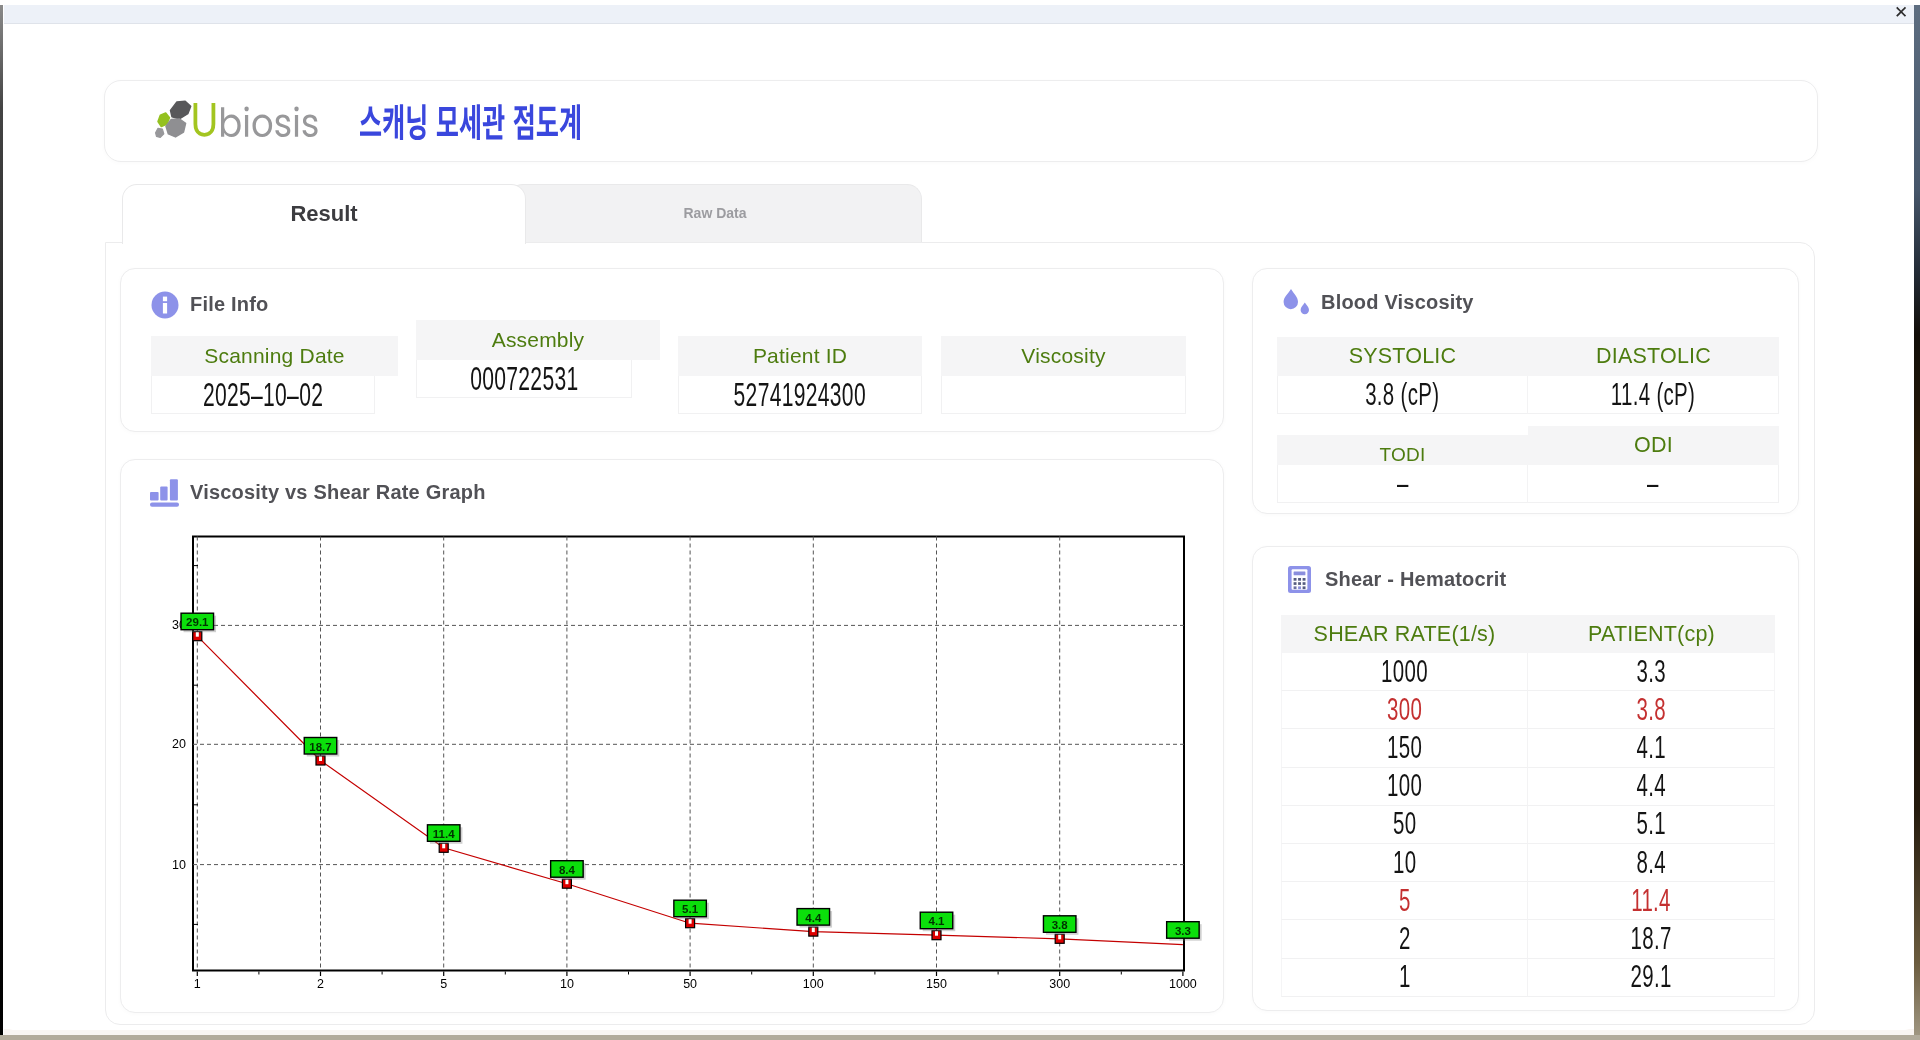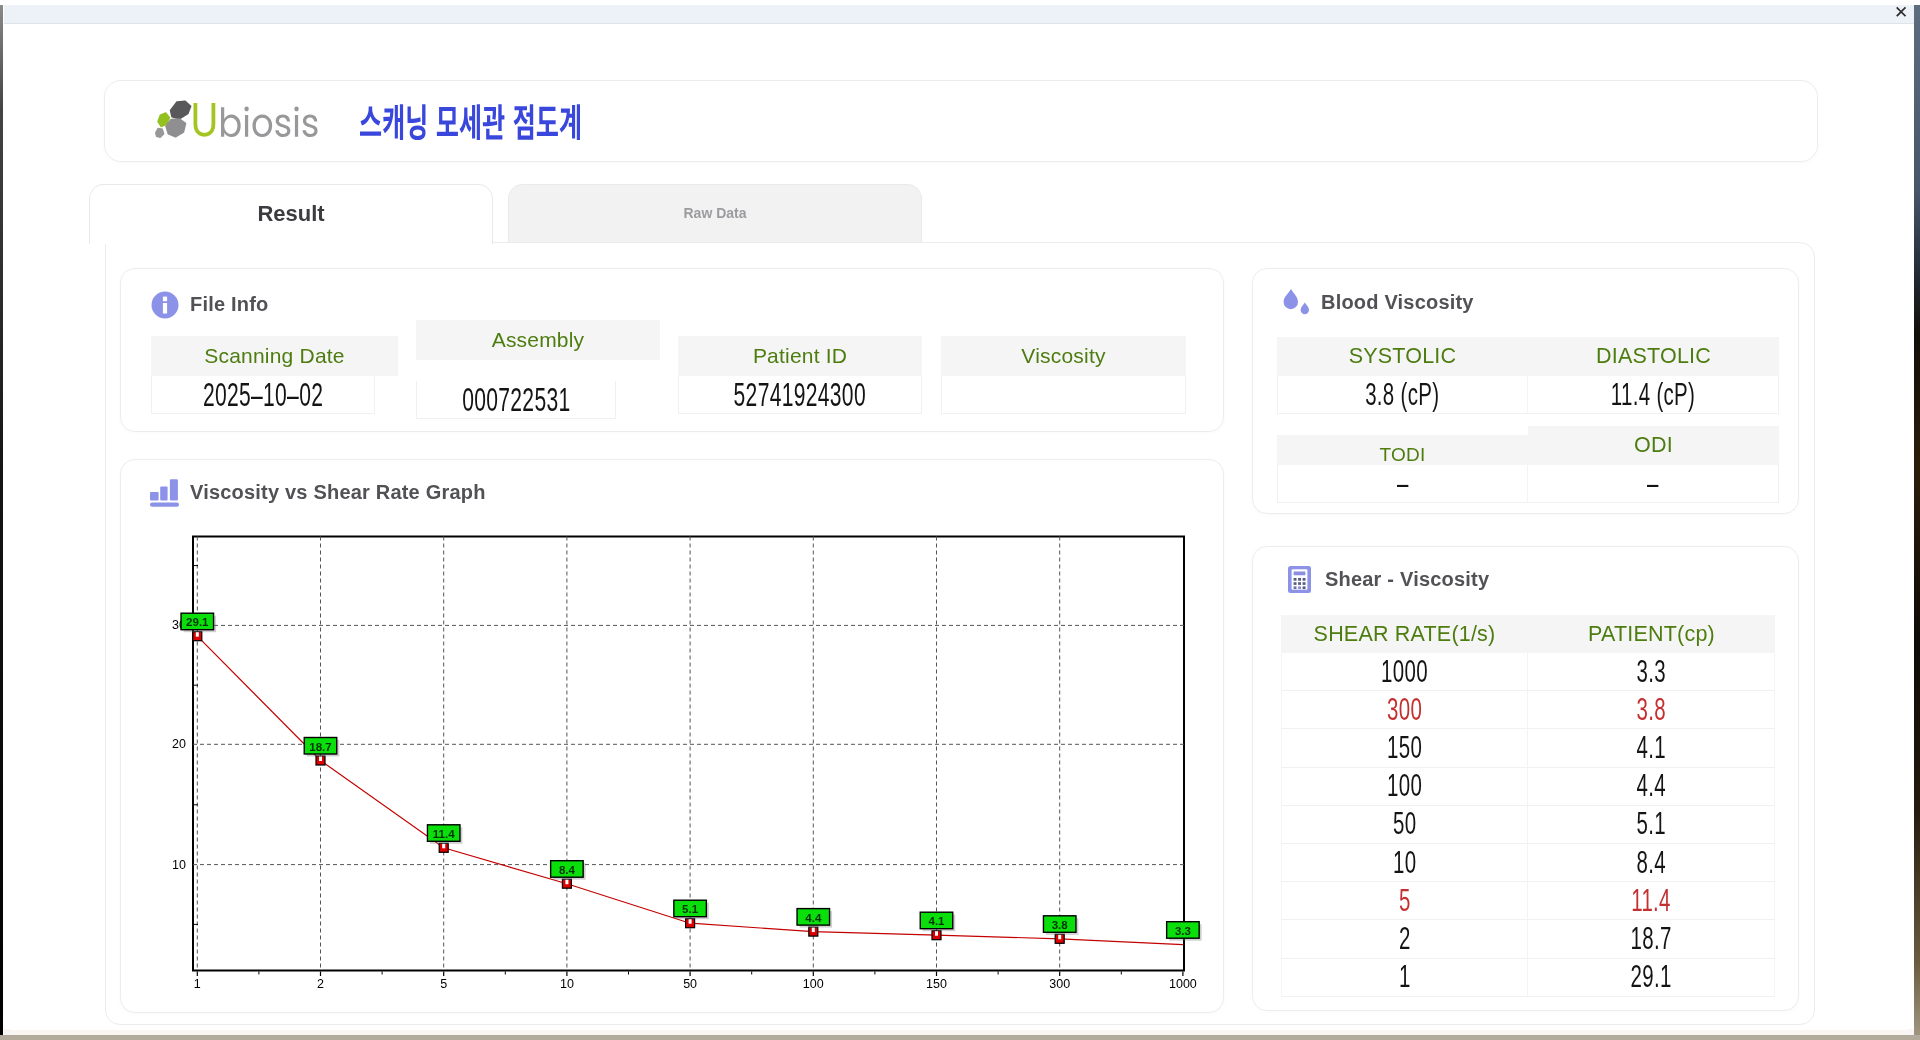--- a/index.html
+++ b/index.html
@@ -30,37 +30,37 @@
 <polygon points="170.5,110.4 176.9,101.9 185.2,101.2 190.7,106.2 187.8,113.7 179.3,118.9 172,116.8" fill="#58585a" stroke="#58585a" stroke-width="1.5" stroke-linejoin="round"></polygon>
 <polygon points="158,121.5 160.3,115.2 165.7,113.0 169.5,117.7 167,124.1 161.3,126.5" fill="#94c120" stroke="#94c120" stroke-width="1.5" stroke-linejoin="round"></polygon>
 <polygon points="166,126.3 171.2,119.4 179.3,118.9 185.6,123.4 183.5,132.1 175.5,136.9 168.4,133.9" fill="#8f8f92" stroke="#8f8f92" stroke-width="1.5" stroke-linejoin="round"></polygon>
 <polygon points="155.6,132.9 158,128.4 162.4,129.1 163.8,133.9 160.3,137.4 156.5,136.4" fill="#98989b" stroke="#98989b" stroke-width="1.2" stroke-linejoin="round"></polygon>
 <path transform="translate(190.39,136.37) scale(0.04152,0.04773)" d="M166 -697V-256Q166 -163 211.5 -118.0Q257 -73 338 -73Q418 -73 463.5 -118.0Q509 -163 509 -256V-697H600V-257Q600 -170 565.0 -110.5Q530 -51 470.5 -22.0Q411 7 337 7Q263 7 203.5 -22.0Q144 -51 109.5 -110.5Q75 -170 75 -257V-697Z" fill="#a3c520"></path>
 <path transform="translate(194.33,136.74) scale(0.03546,0.03987)" d="M1048 -557Q1122 -557 1181.0 -522.0Q1240 -487 1274.0 -423.5Q1308 -360 1308 -276Q1308 -193 1274.0 -128.0Q1240 -63 1180.5 -27.0Q1121 9 1048 9Q977 9 923.5 -22.0Q870 -53 843 -101V0H752V-740H843V-446Q871 -495 925.0 -526.0Q979 -557 1048 -557ZM1029 -478Q979 -478 936.5 -453.5Q894 -429 868.5 -382.5Q843 -336 843 -275Q843 -213 868.5 -166.5Q894 -120 936.5 -95.5Q979 -71 1029 -71Q1080 -71 1122.5 -95.5Q1165 -120 1190.0 -166.5Q1215 -213 1215 -276Q1215 -338 1190.0 -384.0Q1165 -430 1122.5 -454.0Q1080 -478 1029 -478Z M1413 -699Q1413 -725 1431.0 -743.0Q1449 -761 1475 -761Q1500 -761 1517.5 -743.0Q1535 -725 1535 -699Q1535 -673 1517.5 -655.0Q1500 -637 1475 -637Q1449 -637 1431.0 -655.0Q1413 -673 1413 -699ZM1519 -548V0H1428V-548Z M1640 -275Q1640 -359 1676.5 -423.5Q1713 -488 1776.0 -522.5Q1839 -557 1917 -557Q1995 -557 2058.0 -522.5Q2121 -488 2157.5 -424.0Q2194 -360 2194 -275Q2194 -190 2156.5 -125.5Q2119 -61 2055.0 -26.0Q1991 9 1913 9Q1836 9 1773.5 -26.0Q1711 -61 1675.5 -125.5Q1640 -190 1640 -275ZM2101 -275Q2101 -341 2075.0 -387.0Q2049 -433 2007.0 -455.5Q1965 -478 1916 -478Q1866 -478 1824.5 -455.5Q1783 -433 1758.0 -387.0Q1733 -341 1733 -275Q1733 -208 1757.5 -162.0Q1782 -116 1823.0 -93.5Q1864 -71 1913 -71Q1962 -71 2005.0 -94.0Q2048 -117 2074.5 -163.0Q2101 -209 2101 -275Z M2284 -161H2378Q2382 -120 2416.5 -94.0Q2451 -68 2507 -68Q2559 -68 2589.0 -91.0Q2619 -114 2619 -149Q2619 -185 2587.0 -202.5Q2555 -220 2488 -237Q2427 -253 2388.5 -269.5Q2350 -286 2322.5 -318.5Q2295 -351 2295 -404Q2295 -446 2320.0 -481.0Q2345 -516 2391.0 -536.5Q2437 -557 2496 -557Q2587 -557 2643.0 -511.0Q2699 -465 2703 -385H2612Q2609 -428 2577.5 -454.0Q2546 -480 2493 -480Q2444 -480 2415.0 -459.0Q2386 -438 2386 -404Q2386 -377 2403.5 -359.5Q2421 -342 2447.5 -331.5Q2474 -321 2521 -308Q2580 -292 2617.0 -276.5Q2654 -261 2680.5 -230.0Q2707 -199 2708 -149Q2708 -104 2683.0 -68.0Q2658 -32 2612.5 -11.5Q2567 9 2508 9Q2445 9 2395.0 -12.5Q2345 -34 2316.0 -72.5Q2287 -111 2284 -161Z M2821 -699Q2821 -725 2839.0 -743.0Q2857 -761 2883 -761Q2908 -761 2925.5 -743.0Q2943 -725 2943 -699Q2943 -673 2925.5 -655.0Q2908 -637 2883 -637Q2857 -637 2839.0 -655.0Q2821 -673 2821 -699ZM2927 -548V0H2836V-548Z M3052 -161H3146Q3150 -120 3184.5 -94.0Q3219 -68 3275 -68Q3327 -68 3357.0 -91.0Q3387 -114 3387 -149Q3387 -185 3355.0 -202.5Q3323 -220 3256 -237Q3195 -253 3156.5 -269.5Q3118 -286 3090.5 -318.5Q3063 -351 3063 -404Q3063 -446 3088.0 -481.0Q3113 -516 3159.0 -536.5Q3205 -557 3264 -557Q3355 -557 3411.0 -511.0Q3467 -465 3471 -385H3380Q3377 -428 3345.5 -454.0Q3314 -480 3261 -480Q3212 -480 3183.0 -459.0Q3154 -438 3154 -404Q3154 -377 3171.5 -359.5Q3189 -342 3215.5 -331.5Q3242 -321 3289 -308Q3348 -292 3385.0 -276.5Q3422 -261 3448.5 -230.0Q3475 -199 3476 -149Q3476 -104 3451.0 -68.0Q3426 -32 3380.5 -11.5Q3335 9 3276 9Q3213 9 3163.0 -12.5Q3113 -34 3084.0 -72.5Q3055 -111 3052 -161Z" fill="#98989a"></path>
 <path transform="translate(358.97,136.6) scale(0.02512,0.0385)" d="M384.617919921875 -784.00146484375H500.201171875V-717.461669921875Q500.201171875 -657.12158203125 483.6114501953125 -600.601318359375Q467.021728515625 -544.0810546875 434.761962890625 -494.1107177734375Q402.502197265625 -444.140380859375 356.002197265625 -403.6700439453125Q309.502197265625 -363.19970703125 249.5716552734375 -334.2894287109375Q189.64111328125 -305.379150390625 117.759765625 -291.259033203125L60.978271484375 -401.942138671875Q123.3994140625 -413.062255859375 174.69970703125 -435.5723876953125Q226.0 -458.08251953125 265.1497802734375 -490.0325927734375Q304.299560546875 -521.982666015625 330.9891357421875 -559.3126220703125Q357.6787109375 -596.642578125 371.1483154296875 -637.2923583984375Q384.617919921875 -677.942138671875 384.617919921875 -717.461669921875ZM411.23876953125 -784.00146484375H526.60205078125V-717.461669921875Q526.60205078125 -677.162109375 540.0716552734375 -636.2322998046875Q553.541259765625 -595.302490234375 580.060791015625 -557.862548828125Q606.580322265625 -520.422607421875 645.7301025390625 -489.2525634765625Q684.8798828125 -458.08251953125 736.18017578125 -435.46240234375Q787.48046875 -412.84228515625 850.681640625 -401.942138671875L793.68017578125 -291.259033203125Q721.798828125 -305.379150390625 661.978271484375 -334.2894287109375Q602.15771484375 -363.19970703125 555.65771484375 -403.280029296875Q509.15771484375 -443.3603515625 476.7879638671875 -493.3306884765625Q444.418212890625 -543.301025390625 427.8284912109375 -599.9312744140625Q411.23876953125 -656.5615234375 411.23876953125 -717.461669921875ZM41.059326171875 -132.781494140625H879.500732421875V-24.218505859375H41.059326171875Z M1629.837890625 -837.060791015625H1756.44140625V88.8408203125H1629.837890625ZM1509.43994140625 -484.581787109375H1662.87841796875V-377.578857421875H1509.43994140625ZM1247.876953125 -730.180908203125H1373.140380859375Q1373.140380859375 -630.56005859375 1358.200439453125 -540.5296630859375Q1343.260498046875 -450.499267578125 1306.2105712890625 -370.09912109375Q1269.16064453125 -289.698974609375 1202.440673828125 -219.35888671875Q1135.720703125 -149.018798828125 1032.16064453125 -88.778564453125L958.898681640625 -182.0810546875Q1044.75830078125 -232.0810546875 1100.677978515625 -287.8907470703125Q1156.59765625 -343.700439453125 1188.857421875 -408.0101318359375Q1221.1171875 -472.31982421875 1234.4970703125 -546.3697509765625Q1247.876953125 -620.419677734375 1247.876953125 -706.1201171875ZM1013.95947265625 -730.180908203125H1289.937744140625V-623.738037109375H1013.95947265625ZM1425.257568359375 -817.740966796875H1549.52099609375V48.421142578125H1425.257568359375ZM1249.27783203125 -521.720703125V-423.177978515625L980.95947265625 -394.51806640625L965.71923828125 -506.861083984375Z M2514.257568359375 -837.8408203125H2647.661376953125V-301.981201171875H2514.257568359375ZM1933.259033203125 -779.740966796875H2065.32275390625V-396.460205078125H1933.259033203125ZM1933.259033203125 -461.60205078125H2013.299560546875Q2084.35888671875 -461.60205078125 2154.9088134765625 -465.10205078125Q2225.458740234375 -468.60205078125 2297.3089599609375 -477.2120361328125Q2369.1591796875 -485.822021484375 2442.619384765625 -500.822021484375L2457.419677734375 -393.379150390625Q2381.739501953125 -377.59912109375 2307.439208984375 -368.7091064453125Q2233.138916015625 -359.819091796875 2159.7489013671875 -356.2091064453125Q2086.35888671875 -352.59912109375 2013.299560546875 -352.59912109375H1933.259033203125ZM2334.3603515625 -288.500732421875Q2431.380615234375 -288.500732421875 2502.620849609375 -265.880615234375Q2573.861083984375 -243.260498046875 2612.76123046875 -201.1903076171875Q2651.661376953125 -159.1201171875 2651.661376953125 -99.8798828125Q2651.661376953125 -40.859619140625 2612.76123046875 1.320556640625Q2573.861083984375 43.500732421875 2502.620849609375 66.120849609375Q2431.380615234375 88.740966796875 2334.3603515625 88.740966796875Q2237.340087890625 88.740966796875 2166.4898681640625 66.120849609375Q2095.6396484375 43.500732421875 2056.739501953125 1.320556640625Q2017.83935546875 -40.859619140625 2017.83935546875 -99.8798828125Q2017.83935546875 -159.1201171875 2056.739501953125 -201.1903076171875Q2095.6396484375 -243.260498046875 2166.4898681640625 -265.880615234375Q2237.340087890625 -288.500732421875 2334.3603515625 -288.500732421875ZM2334.3603515625 -182.27783203125Q2274.52099609375 -182.27783203125 2233.681640625 -173.4681396484375Q2192.84228515625 -164.658447265625 2171.7626953125 -146.638916015625Q2150.68310546875 -128.619384765625 2150.68310546875 -99.8798828125Q2150.68310546875 -71.92041015625 2171.7626953125 -53.5108642578125Q2192.84228515625 -35.101318359375 2233.681640625 -25.901611328125Q2274.52099609375 -16.701904296875 2334.3603515625 -16.701904296875Q2394.19970703125 -16.701904296875 2435.4290771484375 -25.901611328125Q2476.658447265625 -35.101318359375 2497.738037109375 -53.5108642578125Q2518.817626953125 -71.92041015625 2518.817626953125 -99.8798828125Q2518.817626953125 -128.619384765625 2497.738037109375 -146.638916015625Q2476.658447265625 -164.658447265625 2435.4290771484375 -173.4681396484375Q2394.19970703125 -182.27783203125 2334.3603515625 -182.27783203125Z M3101.059326171875 -126.781494140625H3939.500732421875V-18.778564453125H3101.059326171875ZM3452.63818359375 -331.279296875H3585.261962890625V-101.301025390625H3452.63818359375ZM3188.6787109375 -769.101318359375H3847.88134765625V-314.379150390625H3188.6787109375ZM3717.03759765625 -663.87841796875H3319.5224609375V-419.60205078125H3717.03759765625Z M4385.43994140625 -526.021728515625H4538.87841796875V-418.018798828125H4385.43994140625ZM4187.937744140625 -757.201171875H4289.260498046875V-601.742431640625Q4289.260498046875 -523.141845703125 4278.000732421875 -447.1512451171875Q4266.740966796875 -371.16064453125 4242.201171875 -304.1201171875Q4217.661376953125 -237.07958984375 4178.2713623046875 -183.379150390625Q4138.88134765625 -129.6787109375 4083.40087890625 -95.87841796875L4003.23876953125 -195.76123046875Q4054.59912109375 -226.781494140625 4089.8690185546875 -271.74169921875Q4125.138916015625 -316.701904296875 4146.9486083984375 -370.7120361328125Q4168.75830078125 -424.72216796875 4178.3480224609375 -483.562255859375Q4187.937744140625 -542.40234375 4187.937744140625 -601.742431640625ZM4216.6787109375 -757.201171875H4316.44140625V-607.982666015625Q4316.44140625 -551.302490234375 4324.7510986328125 -495.182373046875Q4333.060791015625 -439.062255859375 4351.92041015625 -387.942138671875Q4370.780029296875 -336.822021484375 4402.4298095703125 -293.921875Q4434.07958984375 -251.021728515625 4481.539794921875 -220.221435546875L4409.39794921875 -116.4384765625Q4354.697509765625 -150.23876953125 4317.3675537109375 -202.8292236328125Q4280.03759765625 -255.419677734375 4257.9478759765625 -320.960205078125Q4235.858154296875 -386.500732421875 4226.2684326171875 -459.7713623046875Q4216.6787109375 -533.0419921875 4216.6787109375 -607.982666015625ZM4689.497802734375 -837.8408203125H4816.101318359375V88.060791015625H4689.497802734375ZM4501.137451171875 -823.201171875H4625.180908203125V46.861083984375H4501.137451171875Z M4981.6787109375 -770.301025390625H5377.87841796875V-663.858154296875H4981.6787109375ZM5095.9970703125 -554.219970703125H5227.060791015625V-322.51953125H5095.9970703125ZM5325.656982421875 -770.301025390625H5456.720703125V-712.020263671875Q5456.720703125 -663.43994140625 5454.1107177734375 -595.4898681640625Q5451.500732421875 -527.539794921875 5434.8408203125 -440.219970703125L5305.67724609375 -454.92041015625Q5320.9970703125 -540.1201171875 5323.3270263671875 -602.1700439453125Q5325.656982421875 -664.219970703125 5325.656982421875 -712.020263671875ZM5546.418212890625 -837.8408203125H5680.0419921875V-144.659912109375H5546.418212890625ZM5627.40087890625 -555.24169921875H5790.6005859375V-446.458740234375H5627.40087890625ZM5062.218505859375 -33.8017578125H5709.822021484375V72.64111328125H5062.218505859375ZM5062.218505859375 -206.099853515625H5195.622314453125V-0.8408203125H5062.218505859375ZM4939.47900390625 -268.098388671875 4927.23876953125 -373.981201171875Q5007.458740234375 -373.981201171875 5104.3487548828125 -375.5911865234375Q5201.23876953125 -377.201171875 5302.298828125 -383.701171875Q5403.35888671875 -390.201171875 5496.47900390625 -402.981201171875L5504.939208984375 -308.11865234375Q5409.0390625 -290.99853515625 5308.8690185546875 -282.3284912109375Q5208.698974609375 -273.658447265625 5114.0889892578125 -271.2684326171875Q5019.47900390625 -268.87841796875 4939.47900390625 -268.098388671875Z M6661.720703125 -624.581787109375H6837.018798828125V-516.578857421875H6661.720703125ZM6802.057861328125 -837.060791015625H6935.681640625V-302.3603515625H6802.057861328125ZM6318.059326171875 -264.620849609375H6935.681640625V78.740966796875H6318.059326171875ZM6805.39794921875 -160.9580078125H6449.123046875V-26.141845703125H6805.39794921875ZM6374.51806640625 -751.8408203125H6482.861083984375V-693.48193359375Q6482.861083984375 -606.341552734375 6454.7713623046875 -527.1910400390625Q6426.681640625 -448.04052734375 6369.12158203125 -388.7301025390625Q6311.5615234375 -329.419677734375 6222.260498046875 -300.07958984375L6155.6787109375 -405.08251953125Q6212.939208984375 -424.422607421875 6254.439208984375 -454.8126220703125Q6295.939208984375 -485.20263671875 6322.638916015625 -524.0325927734375Q6349.338623046875 -562.862548828125 6361.9283447265625 -606.0723876953125Q6374.51806640625 -649.2822265625 6374.51806640625 -693.48193359375ZM6402.698974609375 -751.8408203125H6509.48193359375V-693.701904296875Q6509.48193359375 -639.502197265625 6531.1715087890625 -586.2322998046875Q6552.861083984375 -532.96240234375 6599.5108642578125 -490.0723876953125Q6646.16064453125 -447.182373046875 6718.981201171875 -422.062255859375L6653.95947265625 -317.83935546875Q6567.99853515625 -346.739501953125 6512.3284912109375 -403.659912109375Q6456.658447265625 -460.580322265625 6429.6787109375 -536.0108642578125Q6402.698974609375 -611.44140625 6402.698974609375 -693.701904296875ZM6191.95947265625 -790.681640625H6689.6005859375V-685.018798828125H6191.95947265625Z M7178.578857421875 -424.5615234375H7829.64111328125V-318.338623046875H7178.578857421875ZM7081.059326171875 -124.221435546875H7919.500732421875V-15.4384765625H7081.059326171875ZM7432.63818359375 -376.340087890625H7565.261962890625V-89.40087890625H7432.63818359375ZM7178.578857421875 -774.00146484375H7822.541259765625V-667.55859375H7311.422607421875V-378.580322265625H7178.578857421875Z M8357.759765625 -593.101318359375H8545.018798828125V-487.658447265625H8357.759765625ZM8352.659912109375 -362.301025390625H8541.898681640625V-256.078125H8352.659912109375ZM8671.39794921875 -837.8408203125H8798.00146484375V88.060791015625H8671.39794921875ZM8480.67724609375 -817.861083984375H8604.940673828125V47.201171875H8480.67724609375ZM8271.856689453125 -728.76123046875H8399.020263671875Q8399.020263671875 -597.240234375 8368.650512695312 -483.599853515625Q8338.28076171875 -369.95947265625 8264.730834960938 -274.9493408203125Q8191.180908203125 -179.939208984375 8062.3603515625 -103.698974609375L7987.318359375 -196.781494140625Q8091.978271484375 -260.00146484375 8154.557861328125 -334.52099609375Q8217.137451171875 -409.04052734375 8244.4970703125 -499.460205078125Q8271.856689453125 -589.8798828125 8271.856689453125 -701.580322265625ZM8040.059326171875 -728.76123046875H8316.03759765625V-622.318359375H8040.059326171875Z" fill="#3a47dd"></path>
 </svg>
 
 <div class="abs" style="left:508px;top:184px;width:414px;height:59px;background:#f2f2f3;border:1px solid #e9e9ea;border-bottom:none;border-radius:15px 15px 0 0;text-align:center;line-height:57px;font-weight:bold;font-size:14px;color:#9c9ca0">Raw Data</div>
-<div class="abs" style="left:89px;top:184px;width:404px;height:60px;background:#fff;border:1px solid #e9e9ea;border-bottom:none;border-radius:15px 15px 0 0;text-align:center;line-height:57px;font-weight:bold;font-size:22px;color:#3c3c40;z-index:3">Result</div>
+<div class="abs" style="left:122px;top:184px;width:404px;height:60px;background:#fff;border:1px solid #e9e9ea;border-bottom:none;border-radius:15px 15px 0 0;text-align:center;line-height:57px;font-weight:bold;font-size:22px;color:#3c3c40;z-index:3">Result</div>
 
 <div class="abs" style="left:105px;top:242px;width:1710px;height:783px;background:#fff;border:1px solid #ececed;border-radius:0 15px 15px 15px;z-index:1"></div>
 
 <div class="card" style="left:120px;top:268px;width:1104px;height:164px;z-index:2"></div>
 <svg class="abs" style="left:151px;top:291px;z-index:2" width="28" height="28" viewBox="0 0 28 28">
  <circle cx="14" cy="14" r="13.5" fill="#8d92e9"></circle>
  <rect x="11.9" y="5.6" width="4.2" height="4.6" fill="#fff"></rect>
  <rect x="11.9" y="12" width="4.2" height="10.5" fill="#fff"></rect>
 </svg>
 <div class="ttl" style="left:190px;top:293px;z-index:2">File Info</div>
 <div class="hcell" style="left:151px;top:336px;width:247px;height:40px;z-index:2">Scanning Date</div>
 <div class="vcell" style="left:151px;top:376px;width:224px;height:38px;z-index:2">
     <span class="nv2">2025–10–02</span>
   </div>
 <div class="hcell" style="left:416px;top:320px;width:244px;height:40px;z-index:2">Assembly</div>
-<div class="vcell" style="left:416px;top:381px;width:200px;height:38px;z-index:2">
+<div class="vcell" style="left:416px;top:360px;width:216px;height:38px;z-index:2">
     <span class="nv2">000722531</span>
   </div>
 <div class="hcell" style="left:678px;top:336px;width:244px;height:40px;z-index:2">Patient ID</div>
 <div class="vcell" style="left:678px;top:376px;width:244px;height:38px;z-index:2">
     <span class="nv2">52741924300</span>
   </div>
 <div class="hcell" style="left:941px;top:336px;width:245px;height:40px;z-index:2">Viscosity</div>
 <div class="vcell" style="left:941px;top:376px;width:245px;height:38px;z-index:2">
     <span class="nv2"></span>
   </div>
@@ -198,21 +198,21 @@
  <rect x="5.6" y="12" width="2.9" height="2.7" fill="#565c80"></rect>
     <rect x="10.1" y="12" width="2.9" height="2.7" fill="#565c80"></rect>
     <rect x="14.6" y="12" width="2.9" height="2.7" fill="#565c80"></rect>
  <rect x="5.6" y="16.2" width="2.9" height="2.7" fill="#565c80"></rect>
     <rect x="10.1" y="16.2" width="2.9" height="2.7" fill="#565c80"></rect>
     <rect x="14.6" y="16.2" width="2.9" height="2.7" fill="#565c80"></rect>
  <rect x="5.6" y="20.4" width="2.9" height="2.7" fill="#6b6fa0"></rect>
     <rect x="10.1" y="20.4" width="2.9" height="2.7" fill="#8a8edd"></rect>
     <rect x="14.6" y="20.4" width="2.9" height="2.7" fill="#565c80"></rect>
 </svg>
-<div class="ttl" style="left:1325px;top:568px;z-index:2">Shear - Viscosity</div>
+<div class="ttl" style="left:1325px;top:568px;z-index:2">Shear - Hematocrit</div>
 <div class="hcell" style="left:1281px;top:615px;width:247px;height:38px;z-index:2;font-size:21.5px">SHEAR RATE(1/s)</div>
 <div class="hcell" style="left:1528px;top:615px;width:247px;height:38px;z-index:2;font-size:21.5px">PATIENT(cp)</div>
 <div class="vcell" style="left:1281px;top:653.0px;width:247px;height:38.2px;z-index:2;color:#141414;border:none;border-left:1px solid #f5f5f6;border-bottom:1px solid #f1f1f2;border-right:1px solid #f3f3f4;font-size:23px">
     <span class="nv">1000</span>
   </div>
 <div class="vcell" style="left:1528px;top:653.0px;width:247px;height:38.2px;z-index:2;color:#141414;border:none;border-bottom:1px solid #f1f1f2;border-right:1px solid #f5f5f6;font-size:23px">
     <span class="nv">3.3</span>
   </div>
 <div class="vcell" style="left:1281px;top:691.2px;width:247px;height:38.2px;z-index:2;color:#c43030;border:none;border-left:1px solid #f5f5f6;border-bottom:1px solid #f1f1f2;border-right:1px solid #f3f3f4;font-size:23px">
     <span class="nv">300</span>

